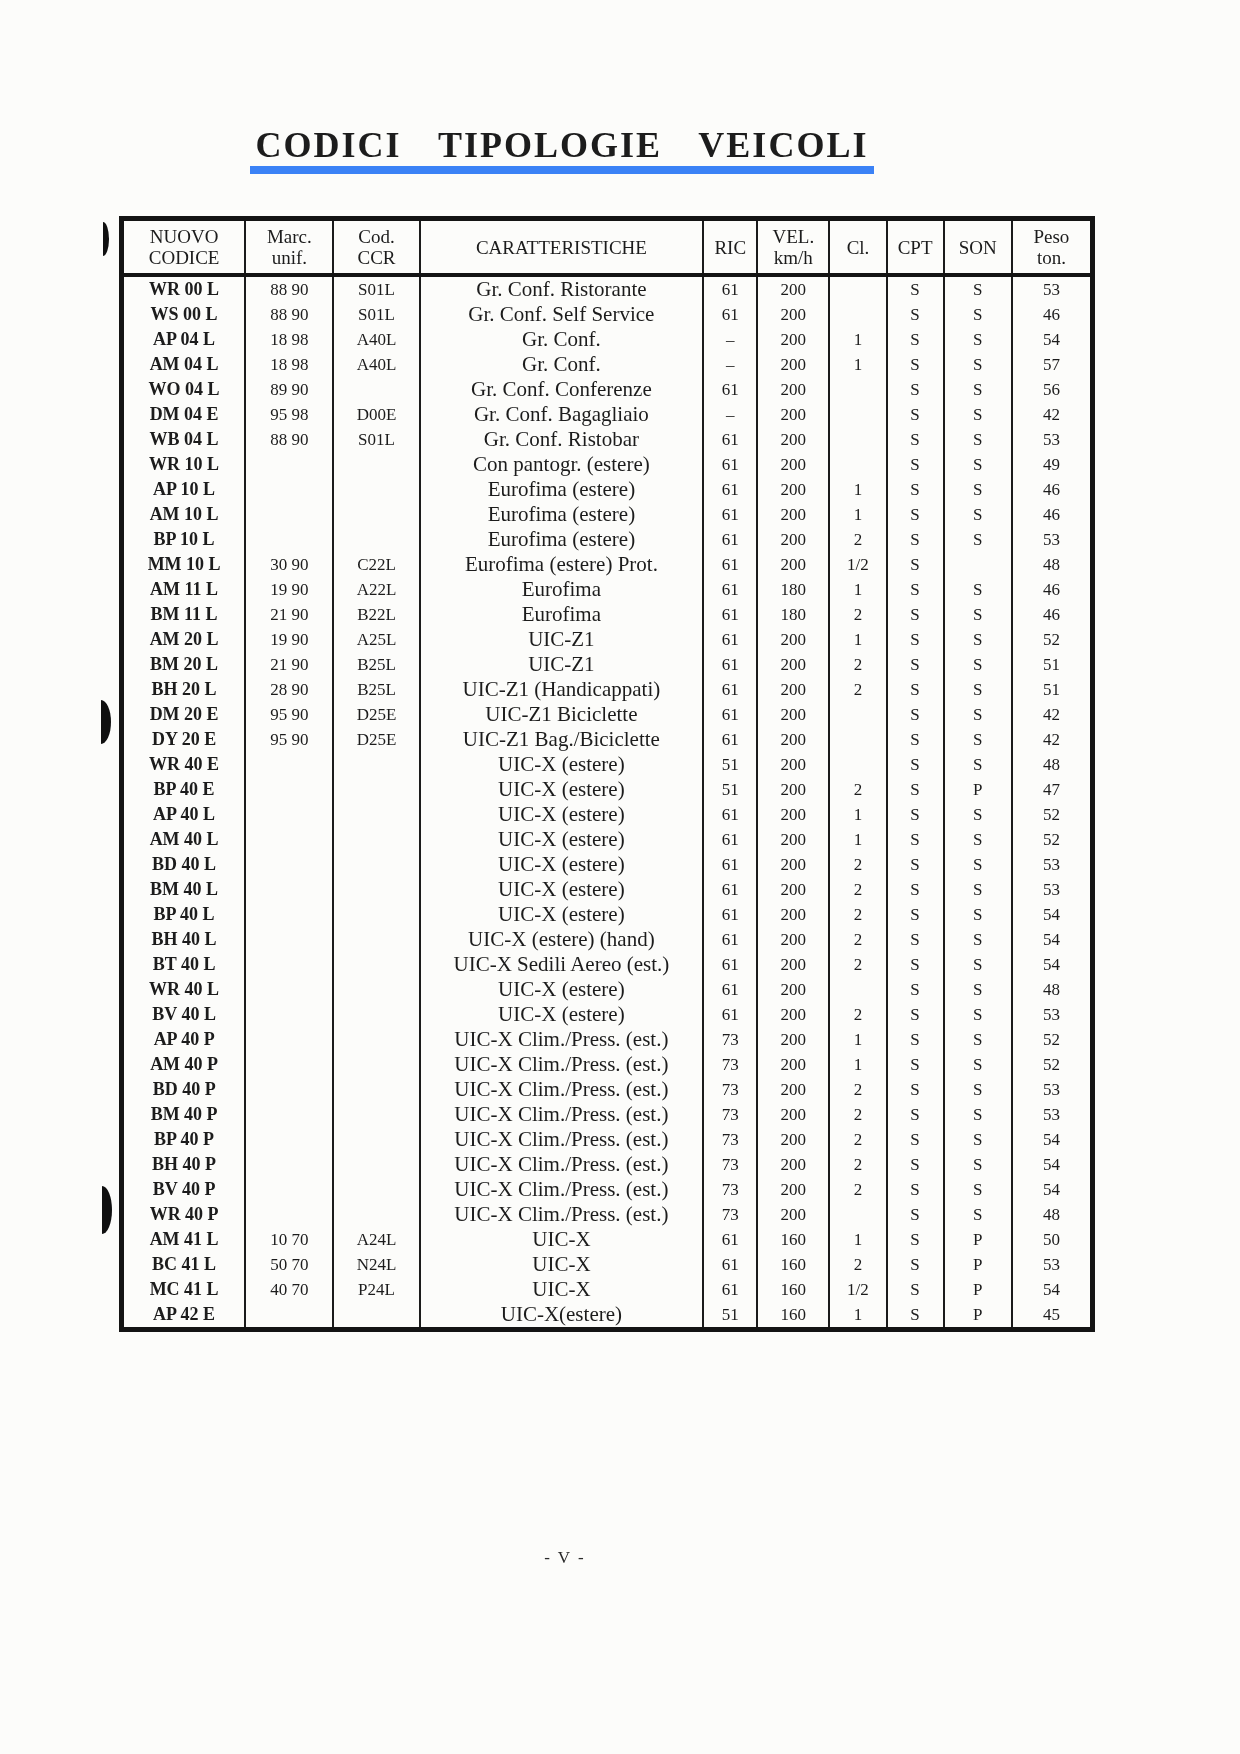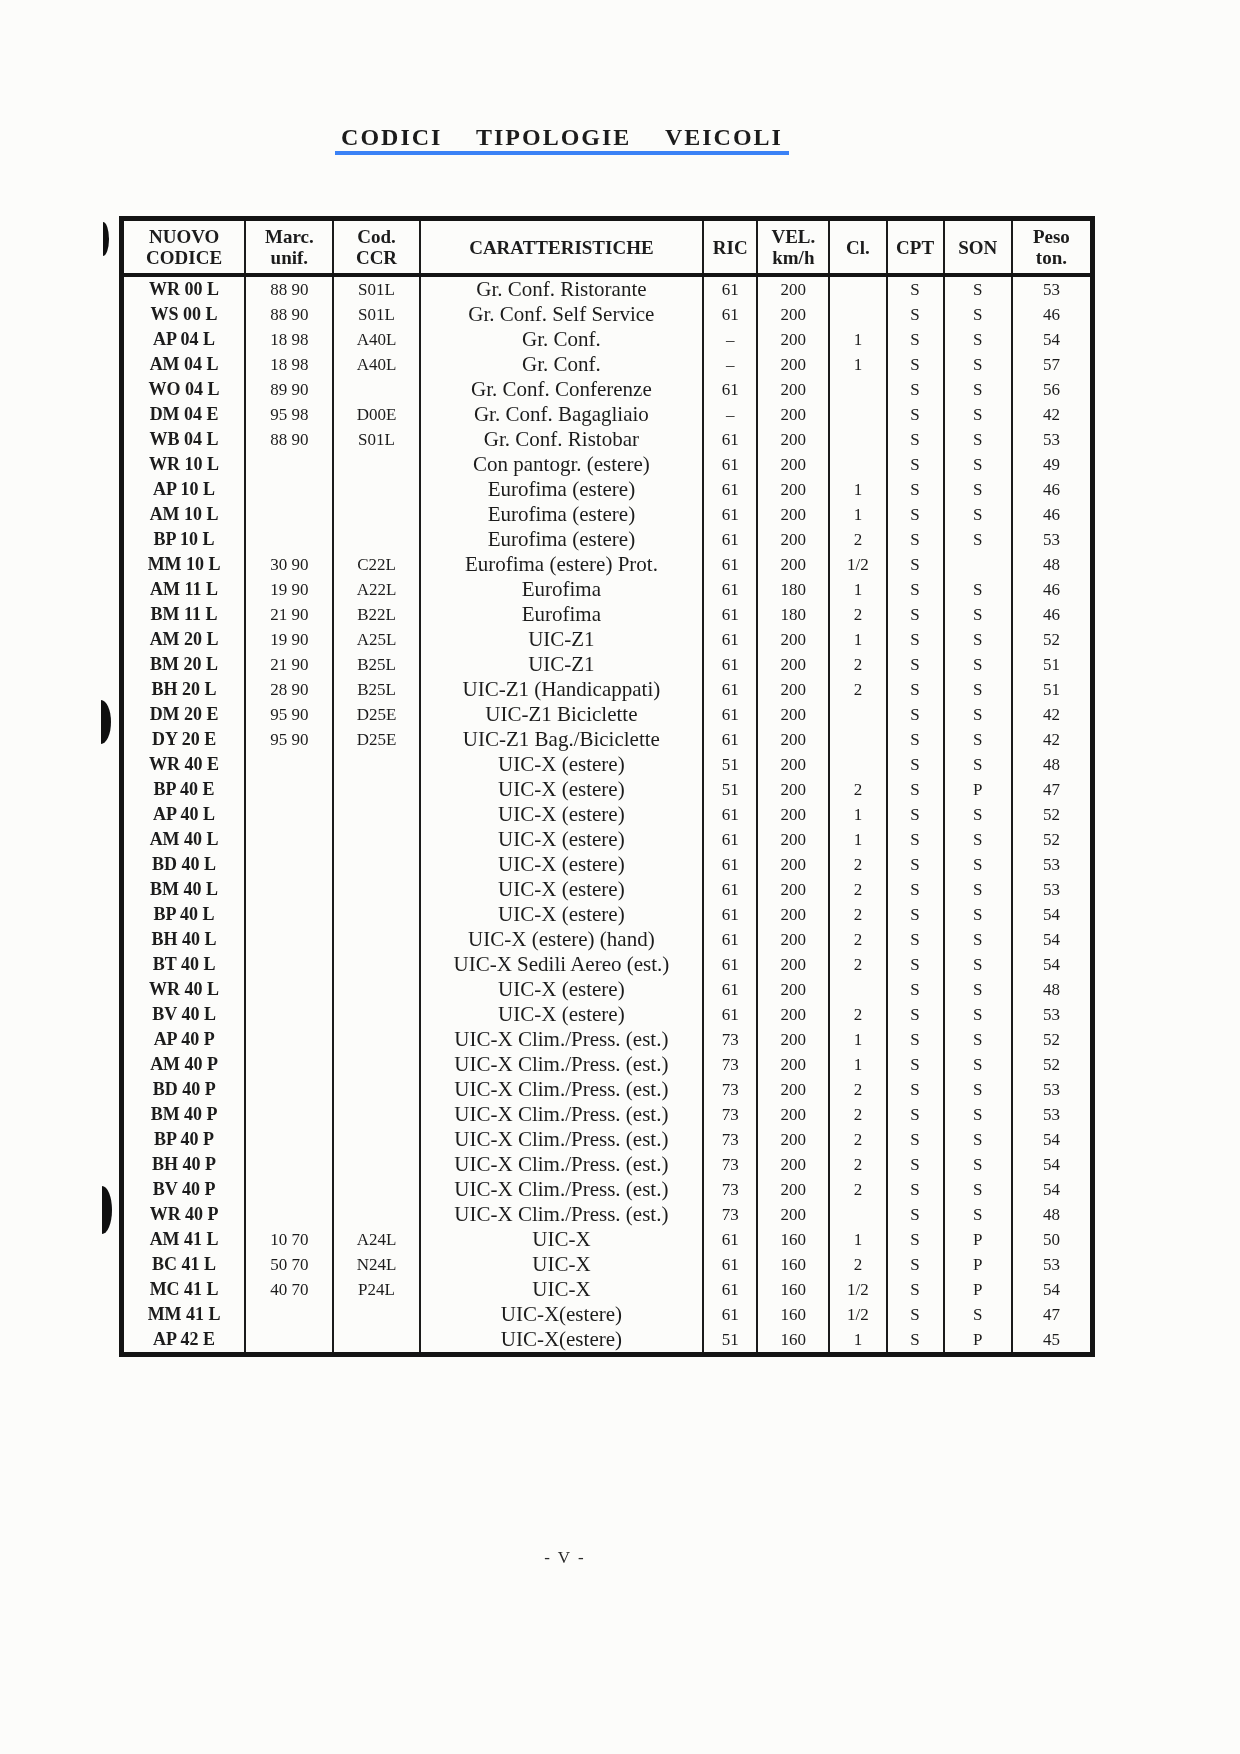--- a/index.html
+++ b/index.html
@@ -9,41 +9,41 @@
     font-family:"Liberation Serif", serif;
     color:#1c1c1c;
     position:relative;
     overflow:hidden;
   }
   .title {
     position:absolute; top:124px; left:0; width:1124px;
     text-align:center;
   }
   .title span {
-    font-size:24px; font-weight:bold;
+    font-size:36px; font-weight:bold;
     letter-spacing:2px; word-spacing:26px;
-    border-bottom:4px solid #3b82f6;
+    border-bottom:8px solid #3b82f6;
     padding:0 6px 1px 6px;
     white-space:nowrap;
   }
   .table-wrap {
     position:absolute; top:216px; left:119px; width:966px;
     border:5px solid #141414;
     background:#fcfcfa;
   }
   table { border-collapse:collapse; width:100%; table-layout:fixed; }
   th, td {
     border-left:2px solid #1b1b1b;
     text-align:center; padding:0;
     overflow:hidden; white-space:nowrap;
   }
   th:first-child, td:first-child { border-left:none; }
   thead th {
     border-bottom:4px solid #141414;
-    font-size:19px; font-weight:bold;
+    font-size:19px; font-weight:normal;
     height:52px; vertical-align:middle; line-height:21px;margin-left:48px;
   }
   tbody td {
     height:25px; font-size:17px; line-height:25px;
     vertical-align:middle;
   }
   tbody td.col0 { font-weight:bold; font-size:18px; }
   tbody td.col3 { font-size:21px; }
   
   .w0{width:120px}.w1{width:86px}.w2{width:84px}.w3{width:281px}
@@ -573,32 +573,20 @@
           <td class="col2 w2">P24L</td>
           <td class="col3 w3">UIC-X</td>
           <td class="col4 w4">61</td>
           <td class="col5 w5">160</td>
           <td class="col6 w6">1/2</td>
           <td class="col7 w7">S</td>
           <td class="col8 w8">P</td>
           <td class="col9 w9">54</td>
         </tr>
         <tr>
-          <td class="col0 w0">MM 41 L</td>
-          <td class="col1 w1"></td>
-          <td class="col2 w2"></td>
-          <td class="col3 w3">UIC-X(estere)</td>
-          <td class="col4 w4">61</td>
-          <td class="col5 w5">160</td>
-          <td class="col6 w6">1/2</td>
-          <td class="col7 w7">S</td>
-          <td class="col8 w8">S</td>
-          <td class="col9 w9">47</td>
-        </tr>
-        <tr>
           <td class="col0 w0">AP 42 E</td>
           <td class="col1 w1"></td>
           <td class="col2 w2"></td>
           <td class="col3 w3">UIC-X(estere)</td>
           <td class="col4 w4">51</td>
           <td class="col5 w5">160</td>
           <td class="col6 w6">1</td>
           <td class="col7 w7">S</td>
           <td class="col8 w8">P</td>
           <td class="col9 w9">45</td>

